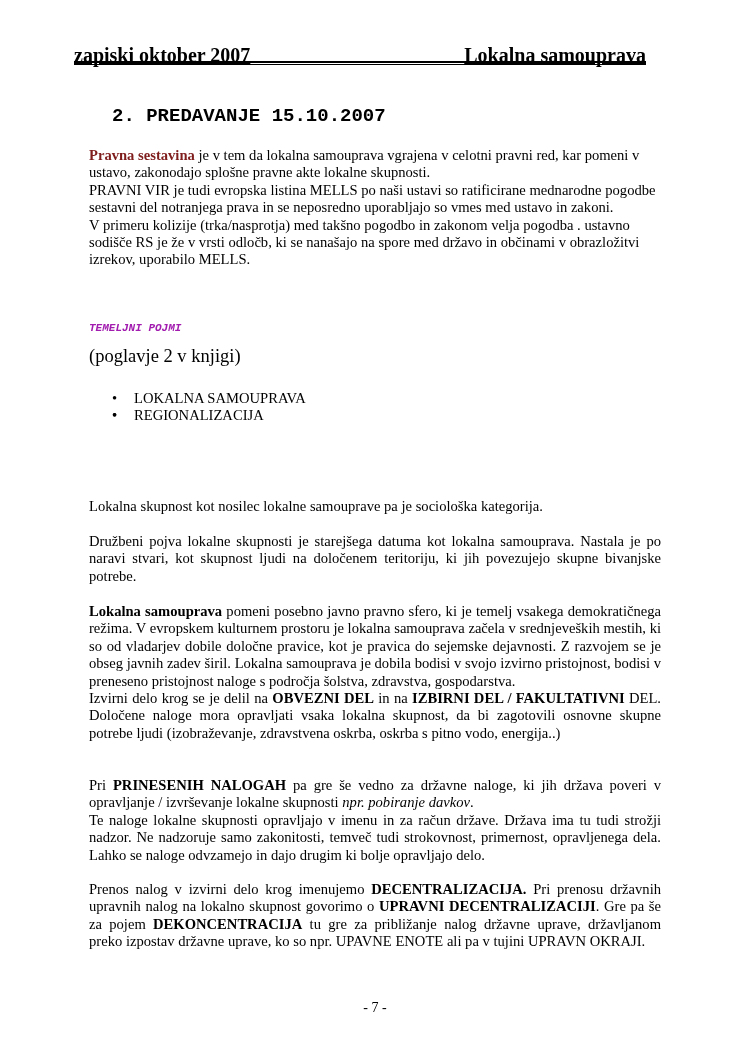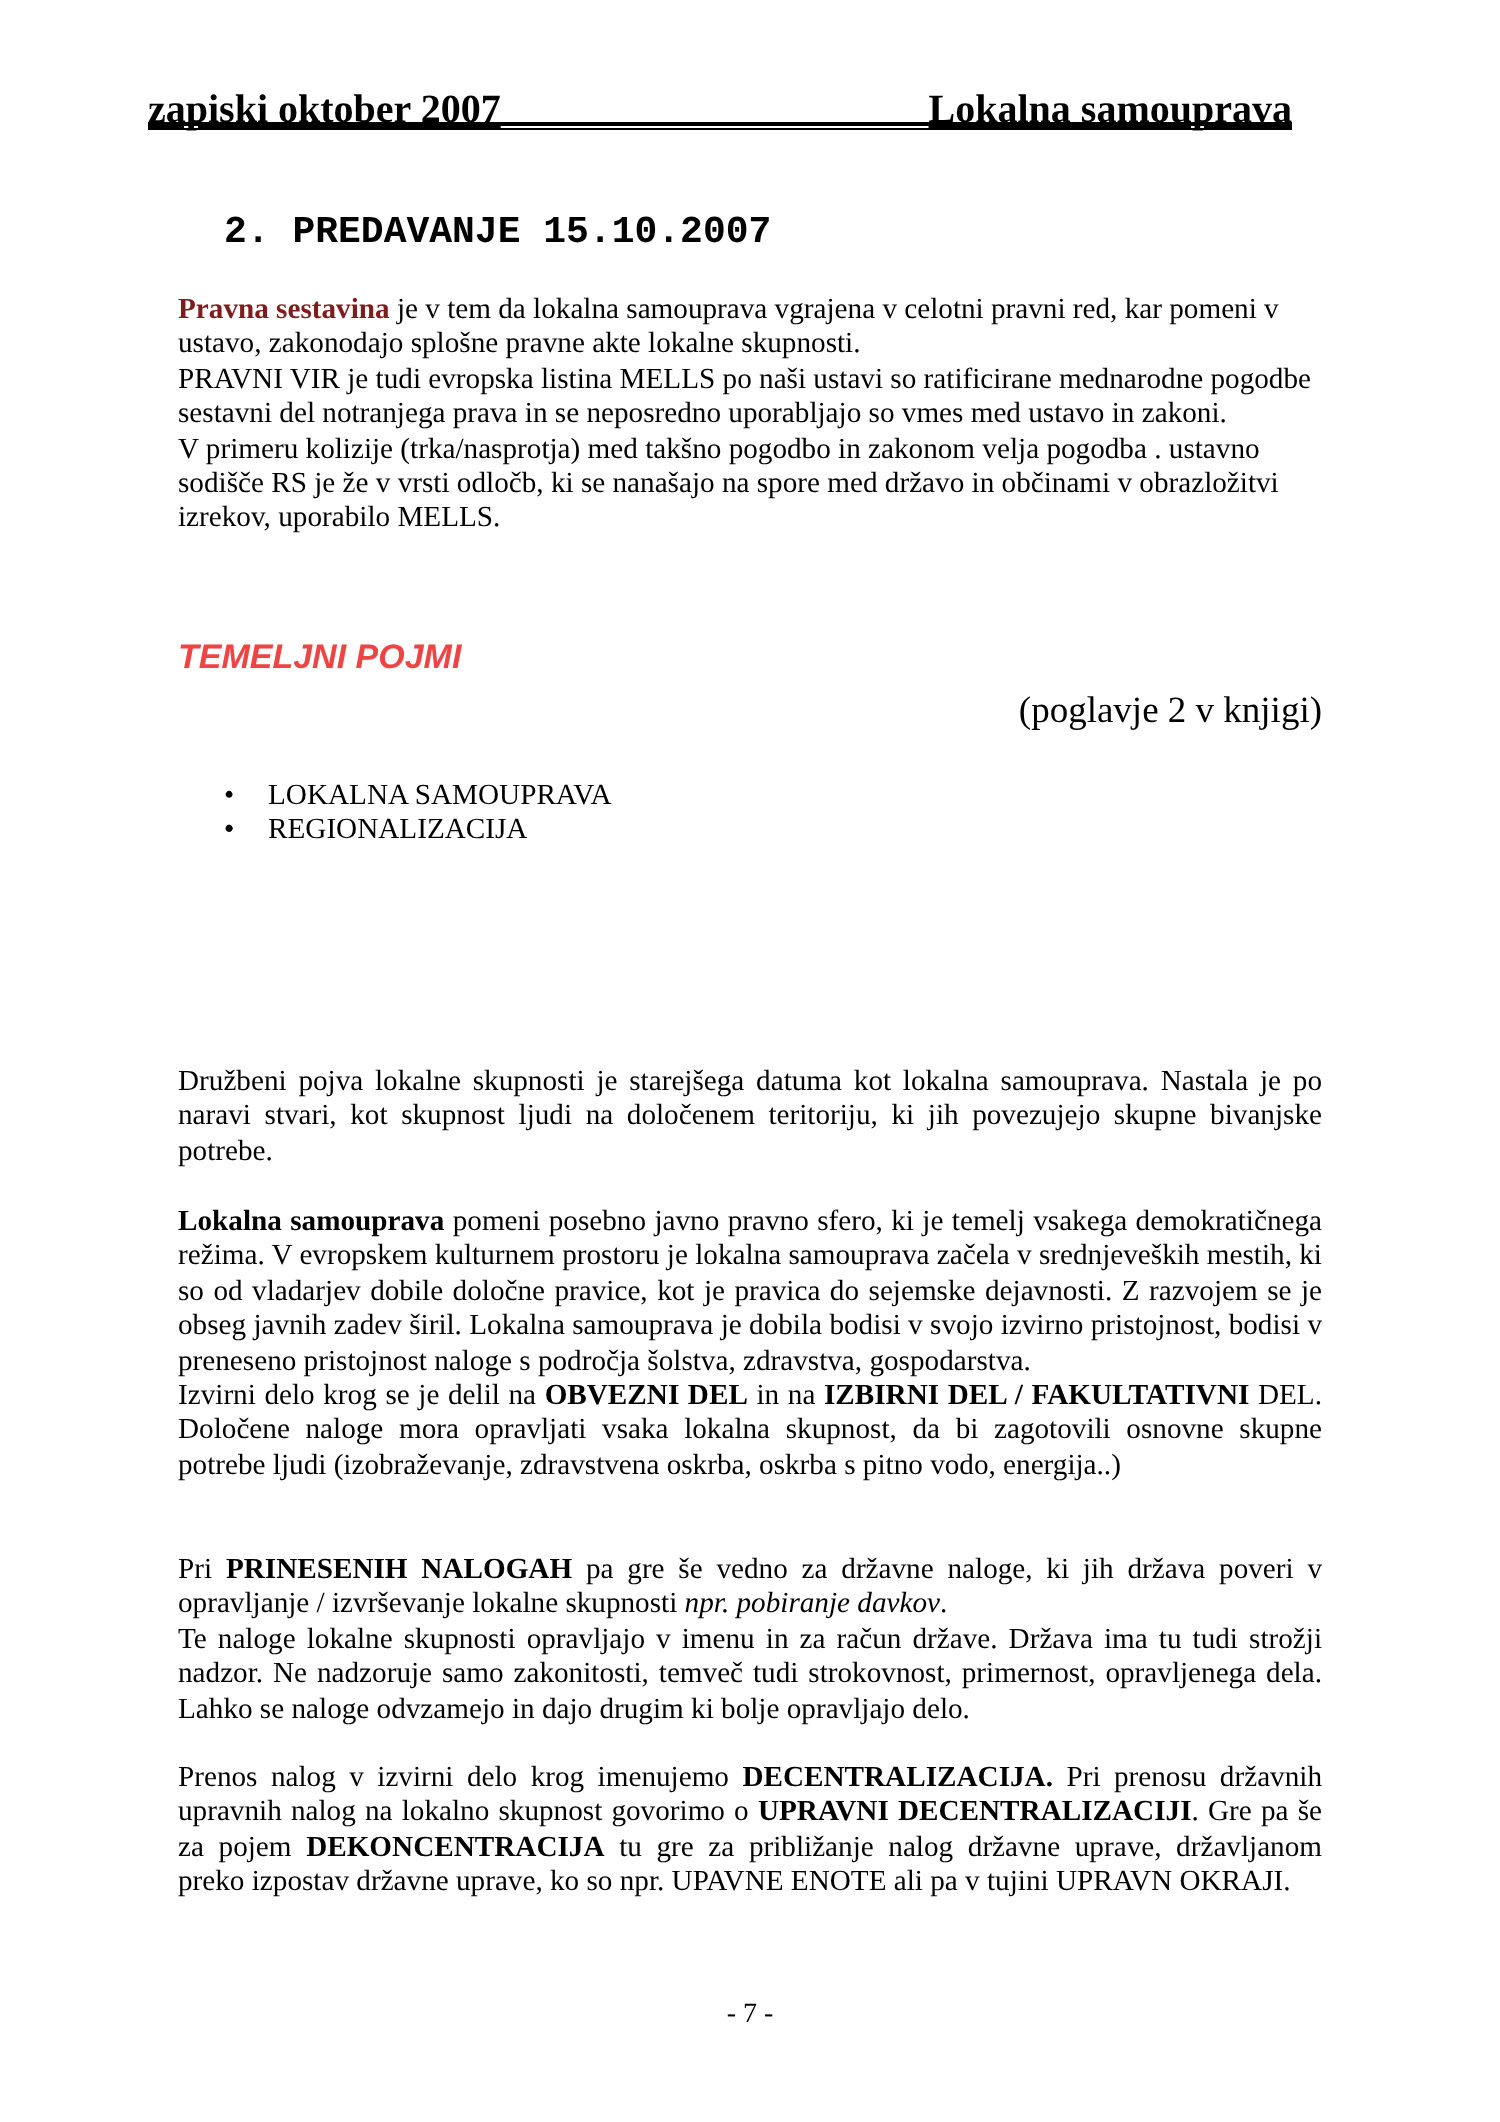--- a/index.html
+++ b/index.html
@@ -6,22 +6,22 @@
   body { width: 750px; height: 1061px; position: relative; overflow: hidden; color: #000; }
   .page { position: absolute; left: 89px; top: 0; width: 572px; font-family: "Liberation Serif", serif; font-size: 14.6px; line-height: 17.4px; }
   .header { position: absolute; top: 44px; left: 74px; width: 572px; height: 17px; border-bottom: 2.5px double #000; font-family: "Liberation Serif", serif; font-weight: bold; font-size: 20px; }
   .header .hl { position: absolute; left: 0; top: 0; text-decoration: underline; }
   .header .hr { position: absolute; right: 0; top: 0; text-decoration: underline; }
   .header .rule { position: absolute; left: 0; right: 0; bottom: -4px; border-bottom: 1px solid #000; }
   h1 { position: absolute; left: 23px; top: 105px; margin: 0; font-family: Liberation Mono, monospace; font-weight: bold; font-size: 19px; line-height: 22px; }
   .blk { position: absolute; left: 0; width: 572px; margin: 0; }
   .just { text-align: justify; }
   .blue { color: #7f1d1d; font-weight: bold; }
-  .red-h { position: absolute; left: 0; top: 320px; margin: 0; font-family: Liberation Sans, sans-serif; font-weight: bold; font-style: italic; font-size: 17px; color: #ef4444; }
-  .center-h { position: absolute; left: 0; width: 572px; top: 345px; text-align: right; font-size: 18.5px; line-height: 22px; }
+  .red-h { position: absolute; left: 0; top: 320px; margin: 0; font-family: Liberation Mono, monospace; font-weight: bold; font-style: italic; font-size: 11px; color: #a21caf; }
+  .center-h { position: absolute; left: 0; width: 572px; top: 345px; text-align: left; font-size: 18.5px; line-height: 22px; }
   ul { margin: 0; padding: 0; list-style: none; }
   ul li { position: relative; padding-left: 45px; }
   ul li .bullet { position: absolute; left: 23px; top: 0; }
   .footer { position: absolute; left: 0; right: 0; top: 1000px; text-align: center; font-family: "Liberation Serif", serif; font-size: 14px; }
   p { margin: 0; }
 </style>
 </head>
 <body>
 
 <div class="header">
@@ -39,21 +39,21 @@
   <div class="center-h">(poglavje 2 v knjigi)</div>
 
   <div class="blk" style="top:390px;">
     <ul>
       <li><span class="bullet">•</span><span>LOKALNA SAMOUPRAVA</span></li>
       <li><span class="bullet">•</span></li>
       <li><span class="bullet">•</span><span>REGIONALIZACIJA</span></li>
     </ul>
   </div>
 
-  <p class="blk" style="top:481px;"><br></p>
+  <p class="blk" style="top:481px;"><br><span>Lokalna skupnost kot nosilec lokalne samouprave pa je sociološka kategorija.</span></p>
 
   <p class="blk just" style="top:533px;">Družbeni pojva lokalne skupnosti je starejšega datuma kot lokalna samouprava. Nastala je po naravi stvari, kot skupnost ljudi na določenem teritoriju, ki jih povezujejo skupne bivanjske potrebe.</p>
 
   <p class="blk just" style="top:603px;"><b>Lokalna samouprava</b><span> pomeni posebno javno pravno sfero, ki je temelj vsakega demokratičnega režima. V evropskem kulturnem prostoru je lokalna samouprava začela v srednjeveških mestih, ki so od vladarjev dobile določne pravice, kot je pravica do sejemske dejavnosti. Z razvojem se je obseg javnih zadev širil. Lokalna samouprava je dobila bodisi v svojo izvirno pristojnost, bodisi v preneseno pristojnost naloge s področja šolstva, zdravstva, gospodarstva.</span><br><span>Izvirni delo krog se je delil na </span><b>OBVEZNI DEL</b><span> in na </span><b>IZBIRNI DEL / FAKULTATIVNI</b><span> DEL. Določene naloge mora opravljati vsaka lokalna skupnost, da bi zagotovili osnovne skupne potrebe ljudi (izobraževanje, zdravstvena oskrba, oskrba s pitno vodo, energija..)</span></p>
 
   <p class="blk just" style="top:777px;"><span>Pri </span><b>PRINESENIH NALOGAH</b><span> pa gre še vedno za državne naloge, ki jih država poveri v opravljanje / izvrševanje lokalne skupnosti </span><i>npr. pobiranje davkov</i><span>.</span><br><span>Te naloge lokalne skupnosti opravljajo v imenu in za račun države. Država ima tu tudi strožji nadzor. Ne nadzoruje samo zakonitosti, temveč tudi strokovnost,  primernost, opravljenega dela. Lahko se naloge odvzamejo in dajo drugim ki bolje opravljajo delo.</span></p>
 
   <p class="blk just" style="top:881px;"><span>Prenos nalog v izvirni delo krog imenujemo </span><b>DECENTRALIZACIJA.</b><span> Pri prenosu državnih upravnih nalog na lokalno skupnost govorimo o </span><b>UPRAVNI DECENTRALIZACIJI</b><span>. Gre pa še za pojem </span><b>DEKONCENTRACIJA</b><span> tu gre za približanje nalog državne uprave, državljanom preko izpostav državne uprave, ko so npr. UPAVNE ENOTE ali pa v tujini UPRAVN OKRAJI.</span></p>
 </div>
 

